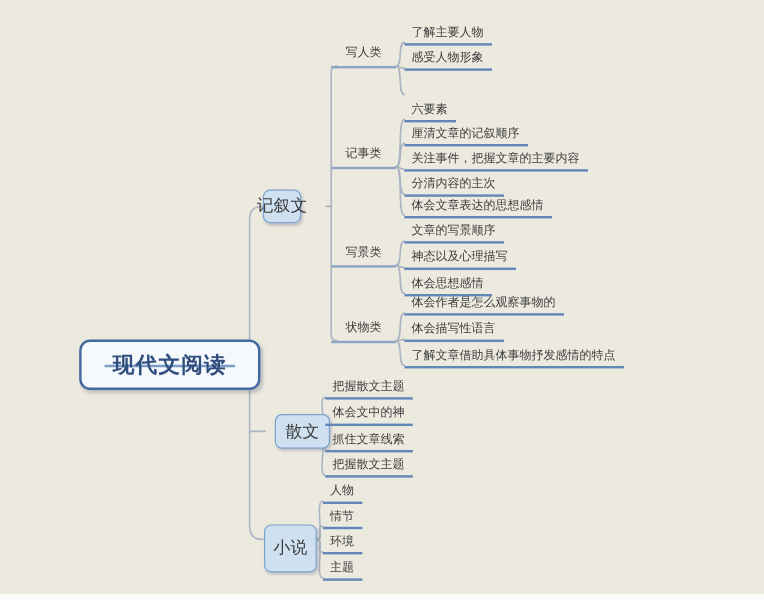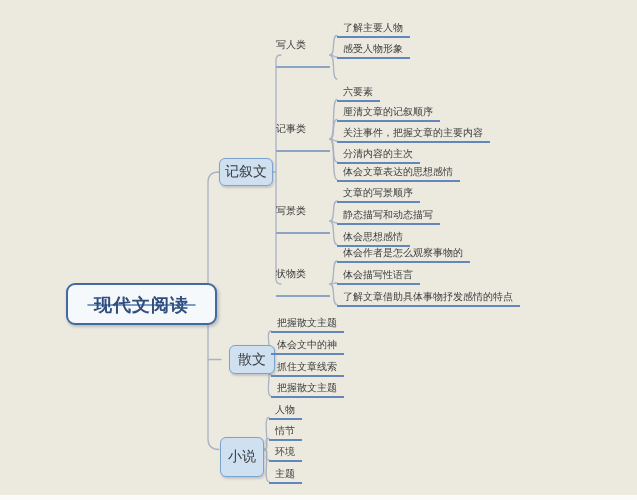--- a/index.html
+++ b/index.html
@@ -35,29 +35,29 @@
   }
 
   
   .branch-node{
     position:absolute;box-sizing:border-box;
     border:1.5px solid #7ba3d0;border-radius:6px;background:#cfe0f1;
     display:flex;align-items:center;justify-content:center;
     font-size:14px;color:#3a3a3a;white-space:nowrap;
     box-shadow:1px 1.5px 2px rgba(110,120,140,.3);
   }
-  .branch-narrative{left:219px;top:158px;width:54px;height:28px;}
+  .branch-narrative{left:219px;top:158px;width:32px;height:28px;}
   .branch-prose{left:229px;top:345px;width:46px;height:29px;}
   .branch-novel{left:220px;top:437px;width:44px;height:40px;text-align:right;}
 
   
   .group-node{
     position:absolute;left:276px;width:54px;
-    font-size:10px;line-height:12px;color:#3c3c3c;text-align:left;
-    padding-bottom:15px;border-bottom:2px solid #8ca5c3;
+    font-size:10px;line-height:12px;color:#3c3c3c;text-align:center;
+    padding-bottom:4px;border-bottom:2px solid #8ca5c3;
     white-space:nowrap;box-sizing:border-box;
   }
 
   
   .leaf-node{
     position:absolute;
     font-size:10px;line-height:11px;color:#3c3c3c;
     padding:0 7px 3px 6px;border-bottom:2px solid #6287ba;
     white-space:nowrap;
   }
@@ -123,21 +123,21 @@
   <div class="leaf-node" style="left:337px;top:21.5px">了解主要人物</div>
   <div class="leaf-node" style="left:337px;top:43px">感受人物形象</div>
 
   <div class="leaf-node" style="left:337px;top:85.5px">六要素</div>
   <div class="leaf-node" style="left:337px;top:105.5px">厘清文章的记叙顺序</div>
   <div class="leaf-node" style="left:337px;top:127px">关注事件，把握文章的主要内容</div>
   <div class="leaf-node" style="left:337px;top:148px">分清内容的主次</div>
   <div class="leaf-node" style="left:337px;top:165.5px">体会文章表达的思想感情</div>
 
   <div class="leaf-node" style="left:337px;top:187px">文章的写景顺序</div>
-  <div class="leaf-node" style="left:337px;top:209px">静态描写和动态描写</div>
+  <div class="leaf-node" style="left:337px;top:209px">神态以及心理描写</div>
   <div class="leaf-node" style="left:337px;top:230.5px">体会思想感情</div>
 
   <div class="leaf-node" style="left:337px;top:247px">体会作者是怎么观察事物的</div>
   <div class="leaf-node" style="left:337px;top:269px">体会描写性语言</div>
   <div class="leaf-node" style="left:337px;top:290.5px">了解文章借助具体事物抒发感情的特点</div>
 
   <div class="leaf-node" style="left:271px;top:317px">把握散文主题</div>
   <div class="leaf-node" style="left:271px;top:339px">体会文中的神</div>
   <div class="leaf-node" style="left:271px;top:360.5px">抓住文章线索</div>
   <div class="leaf-node" style="left:271px;top:382px">把握散文主题</div>

